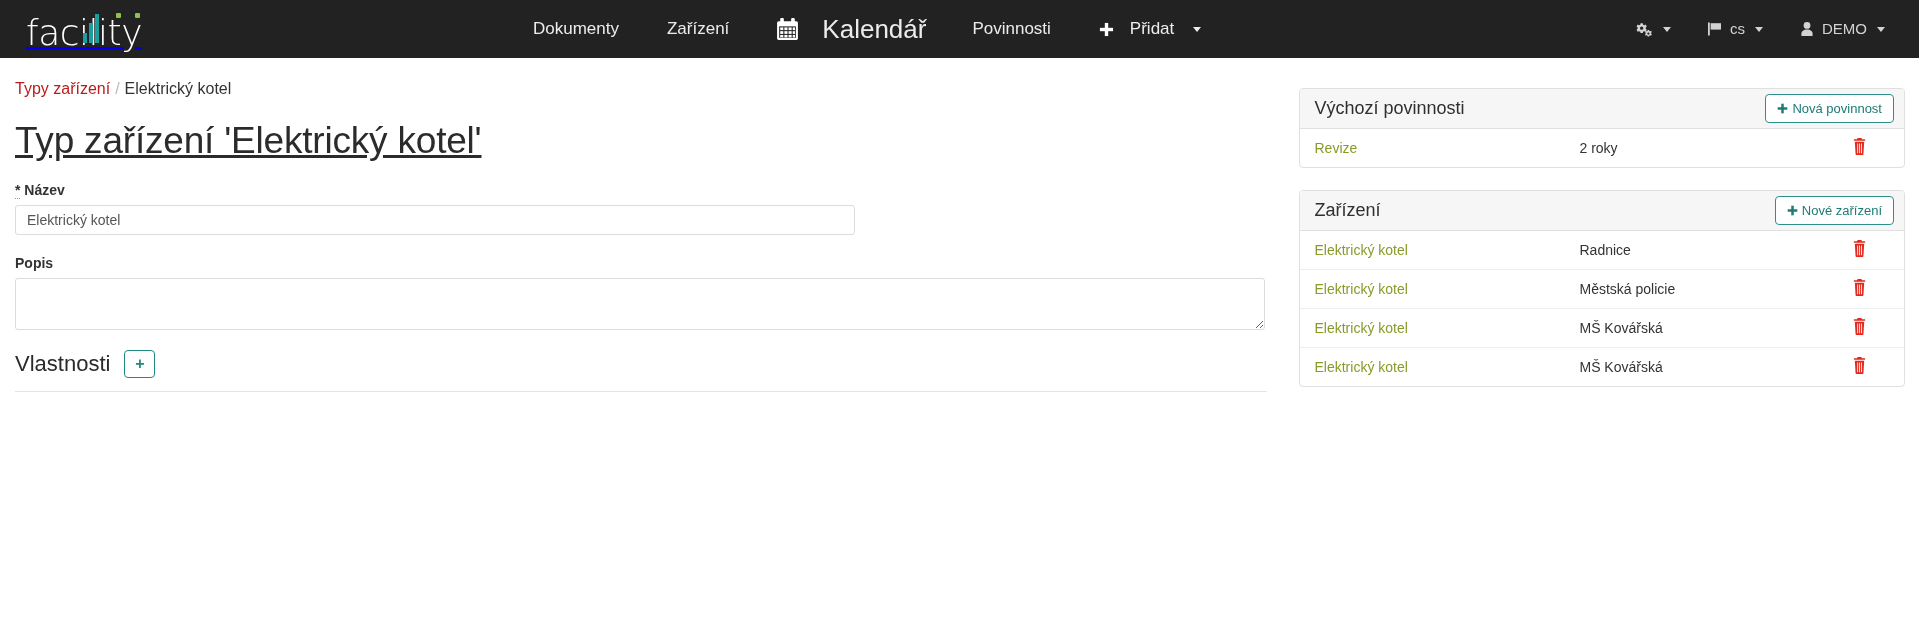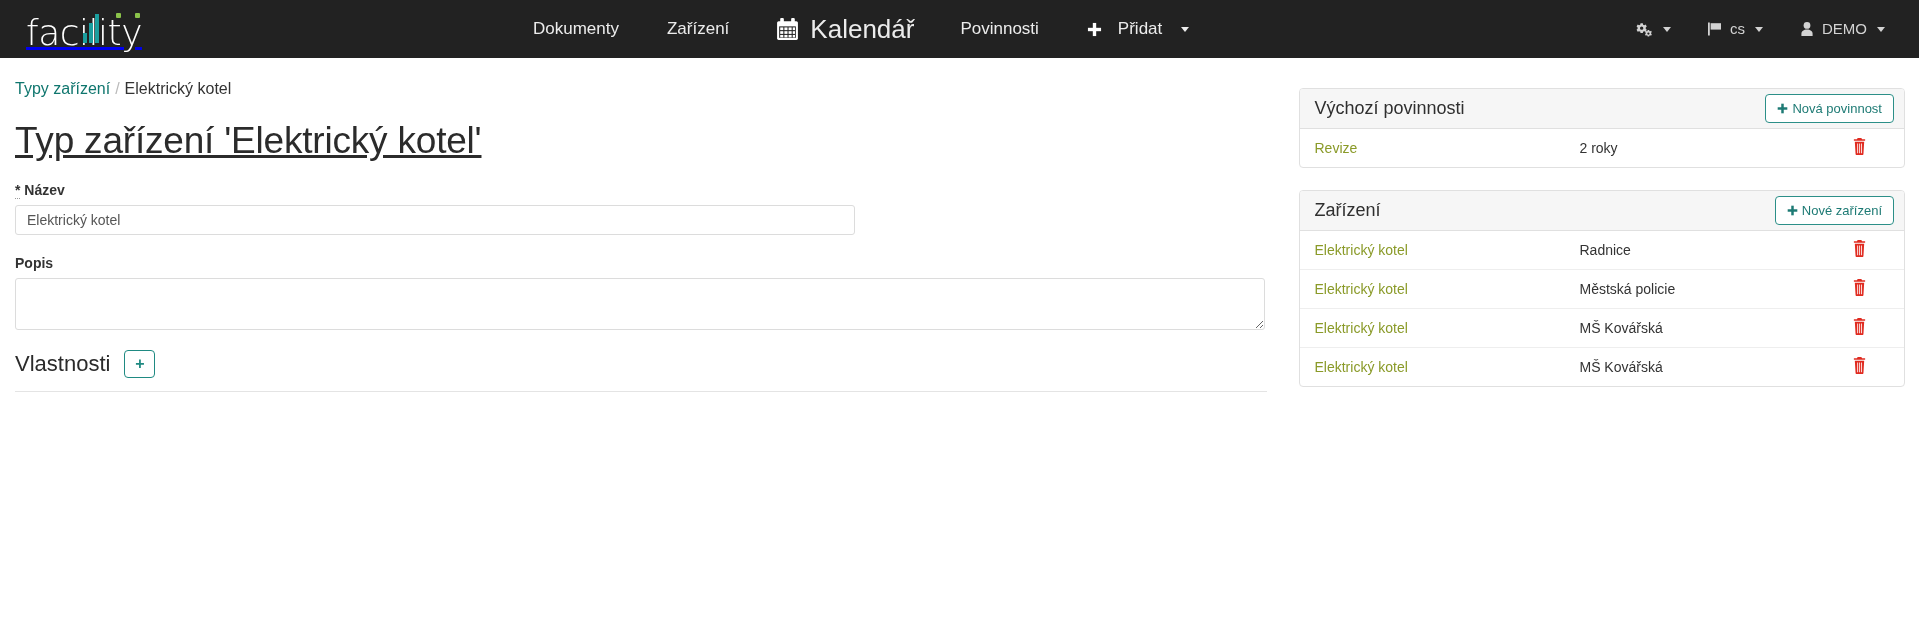--- a/index.html
+++ b/index.html
@@ -75,21 +75,21 @@
     padding: 0 24px;
     text-decoration: none;
     white-space: nowrap;
     cursor: pointer;
     line-height: 58px;
   }
   .nav-link.big {
     font-size: 26px;
     display: flex;
     align-items: center;
-    gap: 10px;
+    gap: 22px;
     line-height: normal;
     padding: 0 22px;
   }
   .nav-right {
     position: absolute;
     right: 16px;
     display: flex;
     align-items: center;
   }
   .nav-right .nav-link { font-size: 15px; color: #d3d3d3; padding: 0 18px; display: flex; align-items: center; gap: 7px; }
@@ -110,21 +110,21 @@
     gap: 0;
   }
   .col-left { width: 1295px; padding-left: 1px; }
   .col-right { width: 610px; padding-top: 30px; }
 
   .breadcrumb {
     font-size: 16px;
     padding: 22px 0 0 0;
     color: #333;
   }
-  .breadcrumb a { color: #0f766e; text-decoration: none; cursor: pointer; }
+  .breadcrumb a { color: #b91c1c; text-decoration: none; cursor: pointer; }
   .breadcrumb .sep { color: #bbbbbb; margin: 0 5px; }
 
   h1.page-title {
     font-size: 37px;
     font-weight: 400;
     margin: 22px 0 20px 0;
     color: #2b2b2b;
     letter-spacing: -0.2px;
     text-decoration: underline;
   }

